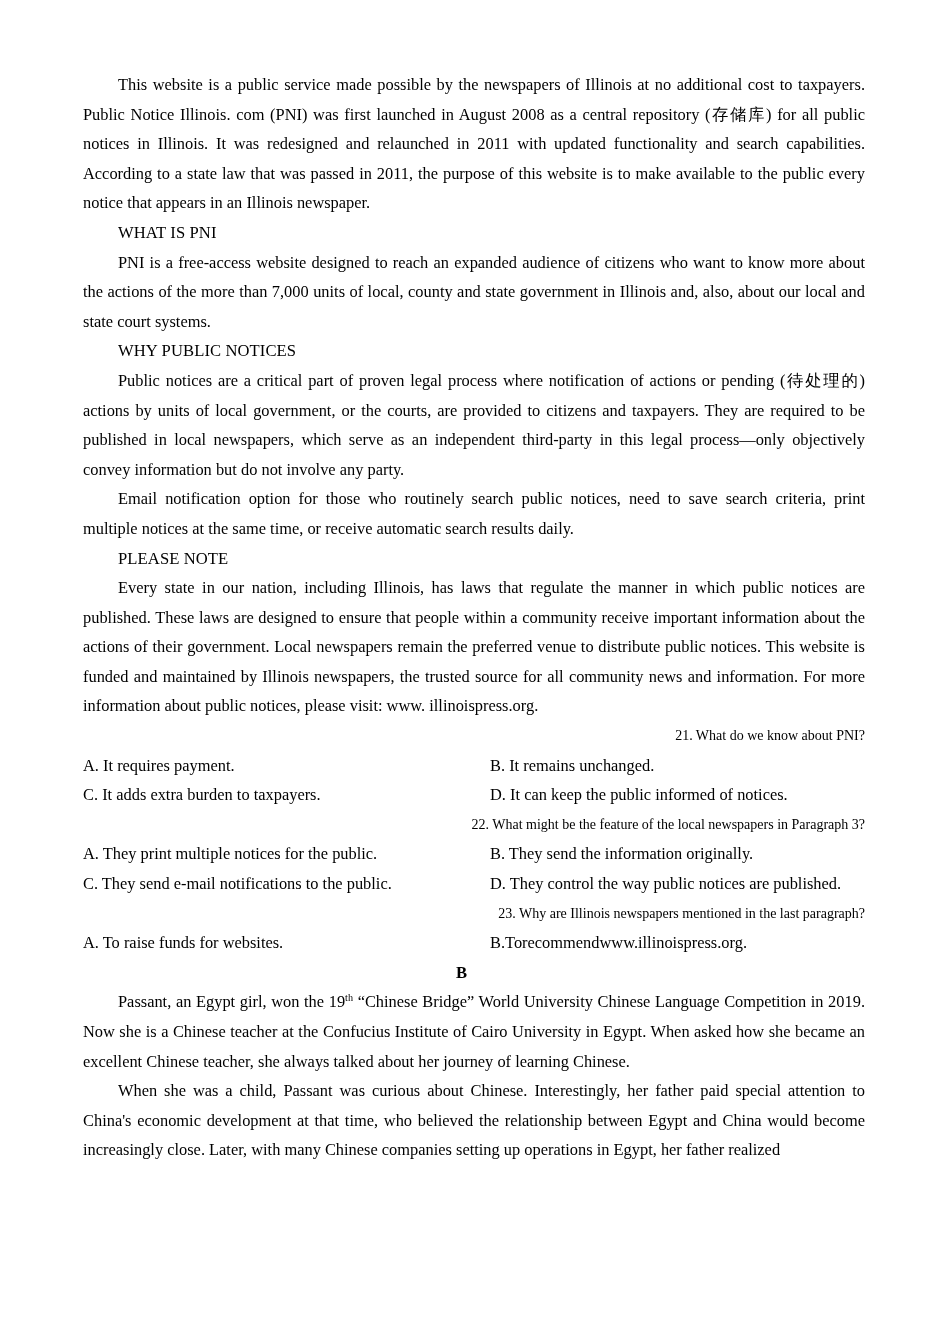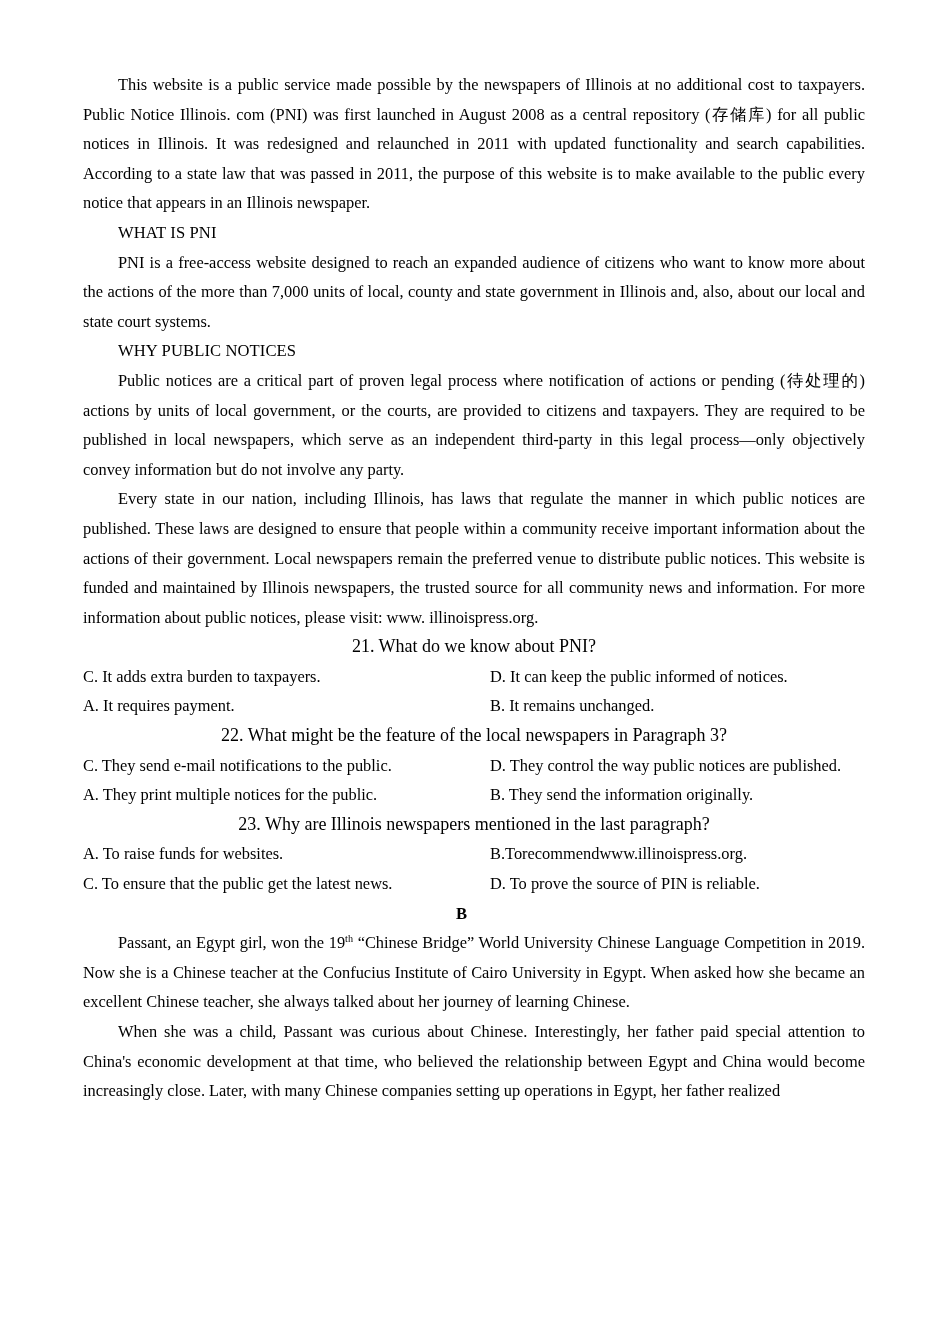--- a/index.html
+++ b/index.html
@@ -49,23 +49,23 @@
   .sect-letter {
     margin: 0;
     font-size: 16.6px;
     line-height: 29.6px;
     font-weight: bold;
     text-align: center;
     padding-right: 25px;
   }
   .qline {
     margin: 0;
-    font-size: 18px;
+    font-size: 14px;
     line-height: 29.6px;
-    text-align: center;
+    text-align: right;
   }
   .opts {
     display: flex;
     font-size: 16.4px;
     line-height: 29.6px;
   }
   .opts .col-a {
     width: 407px;
     flex: 0 0 407px;
   }
@@ -87,52 +87,50 @@
     <p class="para j-loose">This website is a public service made possible by the newspapers of Illinois at no additional cost to taxpayers. Public Notice Illinois. com (PNI) was first launched in August 2008 as a central repository (存储库) for all public notices in Illinois. It was redesigned and relaunched in 2011 with updated functionality and search capabilities. According to a state law that was passed in 2011, the purpose of this website is to make available to the public every notice that appears in an Illinois newspaper.</p>
 
     <h2 class="heading">WHAT IS PNI</h2>
 
     <p class="para">PNI is a free-access website designed to reach an expanded audience of citizens who want to know more about the actions of the more than 7,000 units of local, county and state government in Illinois and, also, about our local and state court systems.</p>
 
     <h2 class="heading">WHY PUBLIC NOTICES</h2>
 
     <p class="para j-loose">Public notices are a critical part of proven legal process where notification of actions or pending (待处理的) actions by units of local government, or the courts, are provided to citizens and taxpayers. They are required to be published in local newspapers, which serve as an independent third-party in this legal process—only objectively convey information but do not involve any party.</p>
 
+    <p class="para">Email notification option for those who routinely search public notices, need to save search criteria, print multiple notices at the same time, or receive automatic search results daily.</p>
 
+    <h2 class="heading">PLEASE NOTE</h2>
 
     <p class="para">Every state in our nation, including Illinois, has laws that regulate the manner in which public notices are published. These laws are designed to ensure that people within a community receive important information about the actions of their government. Local newspapers remain the preferred venue to distribute public notices. This website is funded and maintained by Illinois newspapers, the trusted source for all community news and information. For more information  about  public  notices,  please  visit:  www.  illinoispress.org.</p>
 
     <p class="qline">21. What do we know about PNI?</p>
     <div class="opts">
+      <span class="col-a">A. It requires payment.</span>
+      <span class="col-b">B. It remains unchanged.</span>
+    </div>
+    <div class="opts">
       <span class="col-a">C. It adds extra burden to taxpayers.</span>
       <span class="col-b">D. It can keep the public informed of notices.</span>
-    </div>
-    <div class="opts">
-      <span class="col-a">A. It requires payment.</span>
-      <span class="col-b">B. It remains unchanged.</span>
     </div>
 
     <p class="qline">22. What might be the feature of the local newspapers in Paragraph 3?</p>
     <div class="opts">
+      <span class="col-a">A. They print multiple notices for the public.</span>
+      <span class="col-b">B. They send the information originally.</span>
+    </div>
+    <div class="opts">
       <span class="col-a">C. They send e-mail notifications to the public.</span>
       <span class="col-b">D. They control the way public notices are published.</span>
-    </div>
-    <div class="opts">
-      <span class="col-a">A. They print multiple notices for the public.</span>
-      <span class="col-b">B. They send the information originally.</span>
     </div>
 
     <p class="qline">23. Why are Illinois newspapers mentioned in the last paragraph?</p>
     <div class="opts">
       <span class="col-a">A. To raise funds for websites.</span>
       <span class="col-b">B.Torecommendwww.illinoispress.org.</span>
-    </div>
-    <div class="opts">
-      <span class="col-a">C. To ensure that the public get the latest news.</span>
-      <span class="col-b">D. To prove the source of PIN is reliable.</span>
     </div>
 
     <p class="sect-letter">B</p>
 
     <p class="para"><span>Passant, an Egypt girl, won the 19</span><sup>th</sup><span>  “Chinese Bridge” World University Chinese Language Competition in 2019. Now she is a Chinese teacher at the Confucius Institute of Cairo University in Egypt. When asked how she became an excellent Chinese teacher, she always talked about her journey of learning Chinese.</span></p>
 
     <p class="para">When she was a child, Passant was curious about Chinese. Interestingly, her father paid special attention to China's economic development at that time, who believed the relationship  between Egypt and China would become increasingly close. Later, with many Chinese companies setting up operations in Egypt, her father realized</p>
 
   </div>
 </div>

